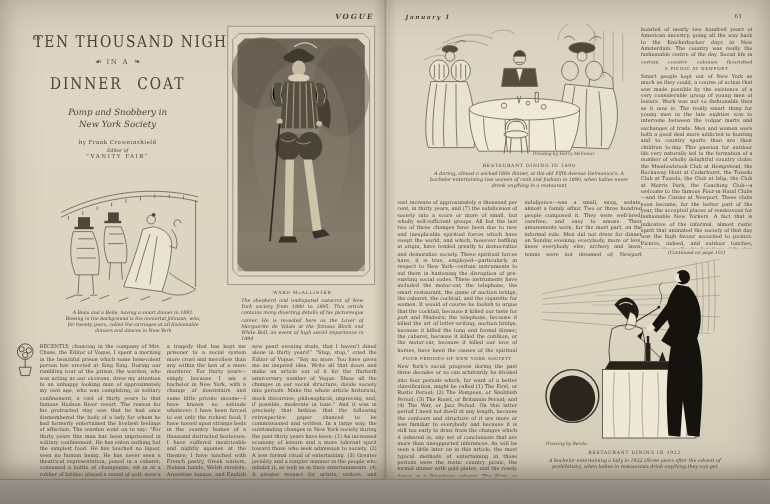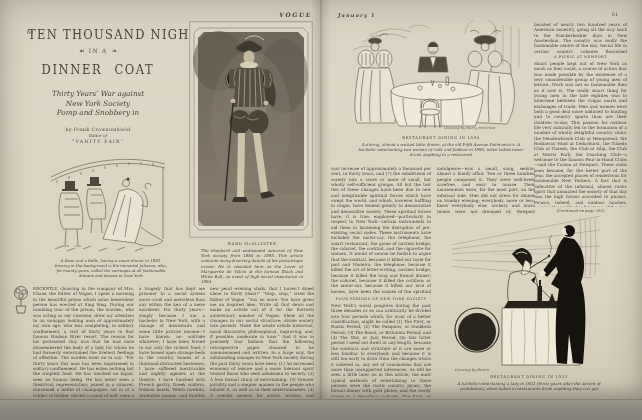--- a/index.html
+++ b/index.html
@@ -50,23 +50,22 @@
     <div class="abs folio" style="left:27px;top:30px;">60</div>
     <div class="abs masthead" style="left:266px;top:11px;width:46px;text-align:right;">VOGUE</div>
 
     <div class="abs titleblock">
       <div class="title-big">TEN THOUSAND NIGHTS</div>
       <div class="title-conn">
         <span class="orn">☙</span><span>IN A</span><span class="orn">❧</span>
       </div>
       <div class="title-big2">DINNER COAT</div>
       <div class="script-sub">
-        <div>Thirty Years’ War against</div>
+        <div>Pomp and Snobbery in</div>
         <div>New York Society</div>
-        <div>Pomp and Snobbery in</div>
       </div>
       <div class="byline1">by Frank Crowninshield</div>
       <div class="byline2">Editor of</div>
       <div class="byline3">“VANITY FAIR”</div>
     </div>
 
     <svg class="abs" style="left:47px;top:143px;" width="124" height="114" viewBox="0 0 124 114">
       <g stroke="#6b6455" stroke-width="0.7" fill="none">
         <path d="M4,34 C40,16 82,12 118,21"></path>
         <path d="M4,38 C40,20 82,16 118,25"></path>

